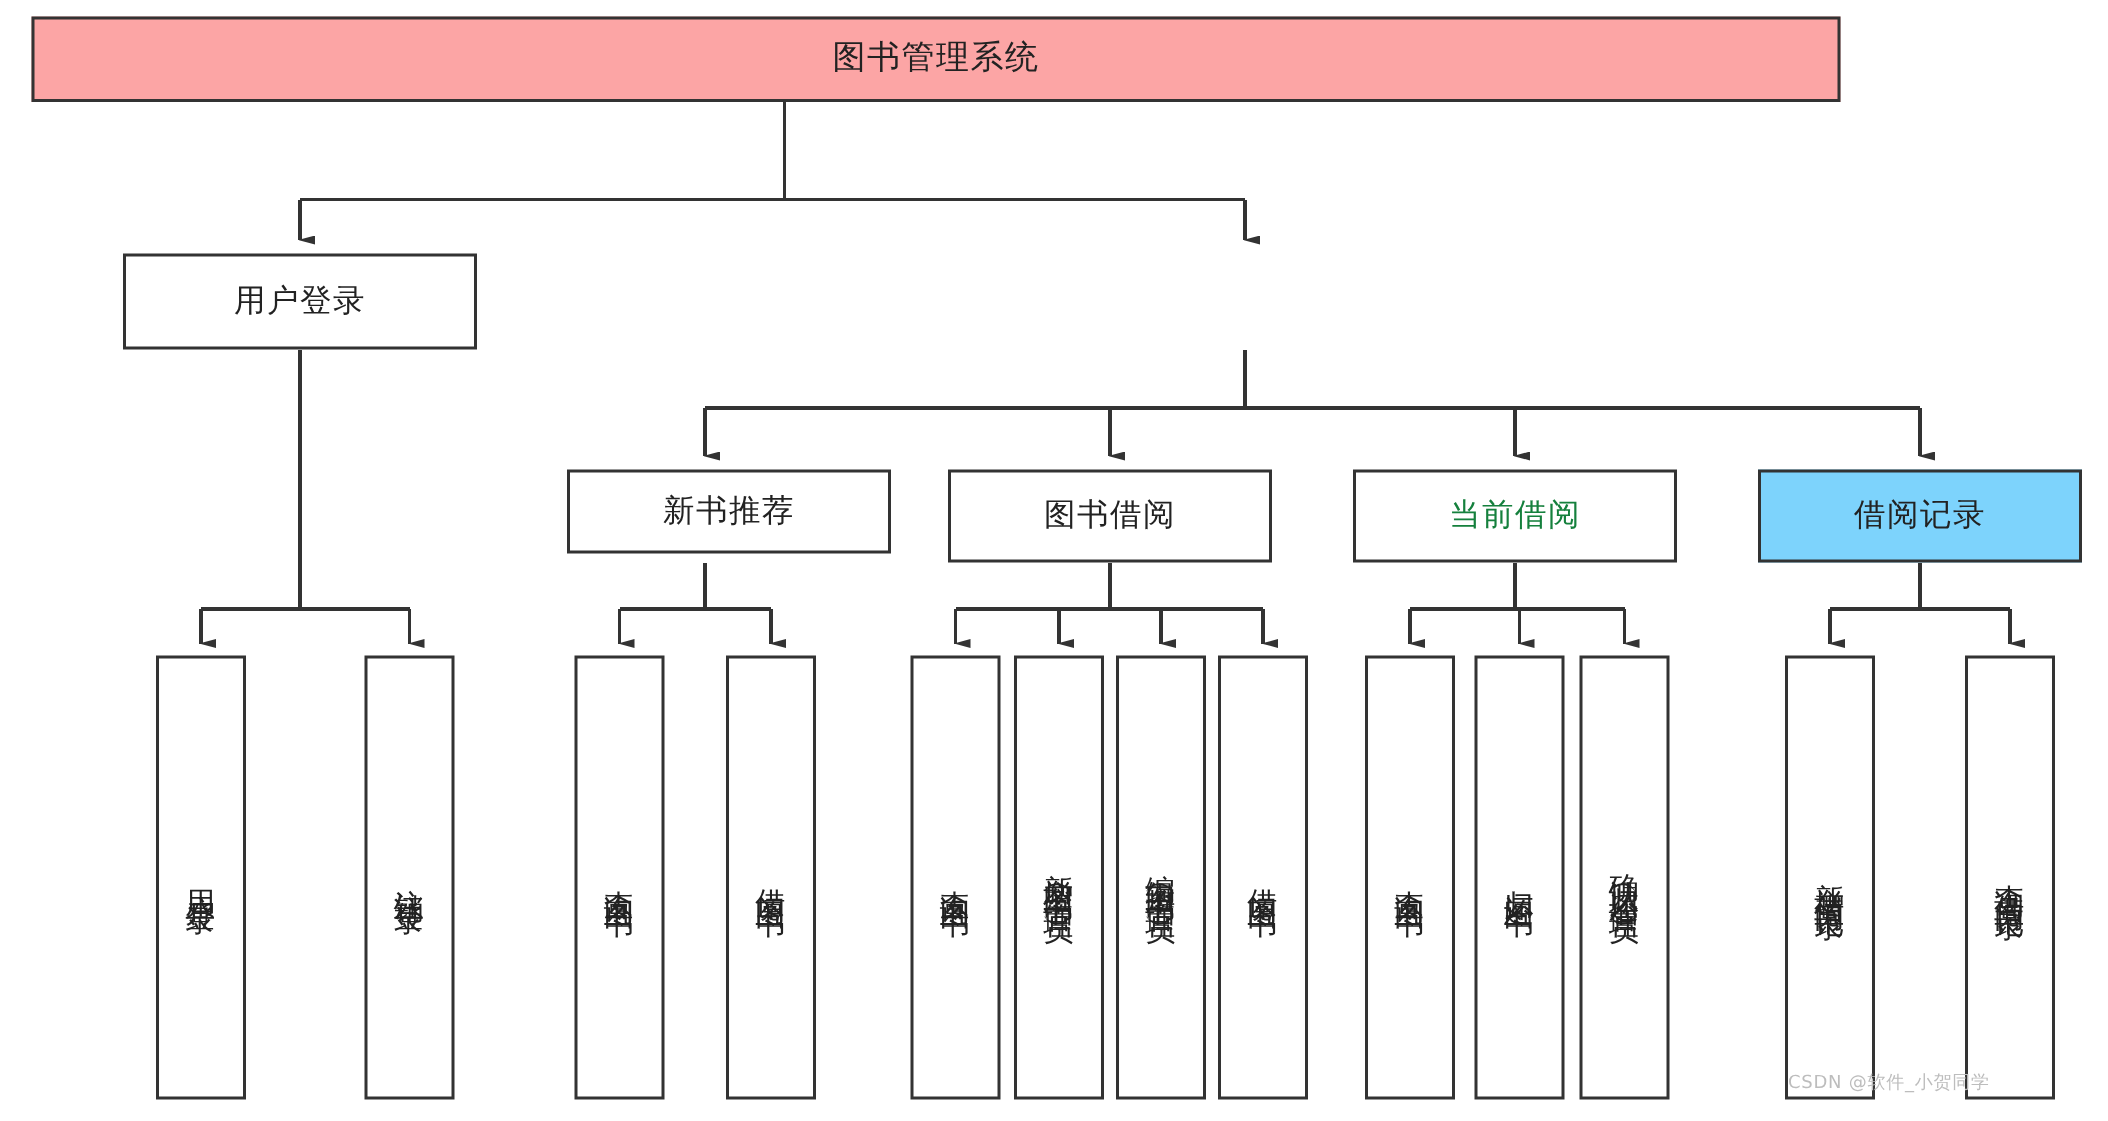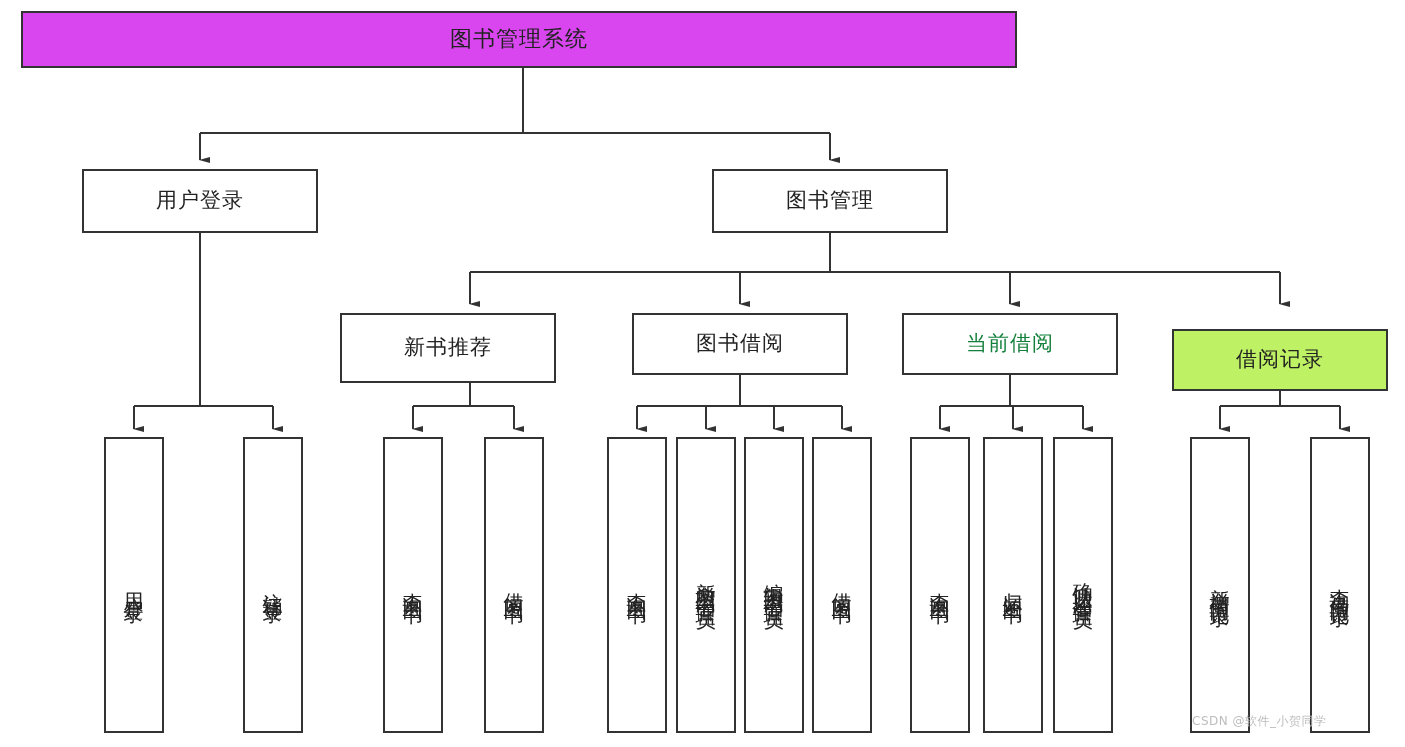--- a/index.html
+++ b/index.html
@@ -117,41 +117,38 @@
       <path d="M1013,406 L1013,429" marker-end="url(#arrow)"></path>
       <path d="M1083,406 L1083,429" marker-end="url(#arrow)"></path>
 
       <path d="M1280,375 L1280,406"></path>
       <path d="M1220,406 L1340,406"></path>
       <path d="M1220,406 L1220,429" marker-end="url(#arrow)"></path>
       <path d="M1340,406 L1340,429" marker-end="url(#arrow)"></path>
     </g>
   </svg>
 
-  <div class="node node-h root" style="left: 21px; top: 11px; width: 996px; height: 57px; border-color: rgb(51, 51, 51); color: rgb(34, 34, 34); background: #d946ef;">
+  <div class="node node-h root" style="left: 21px; top: 11px; width: 1206px; height: 57px; border-color: rgb(51, 51, 51); color: rgb(34, 34, 34); background: #fca5a5;">
     <span>图书管理系统</span>
   </div>
 
   <div class="node node-h" style="left: 82px; top: 169px; width: 236px; height: 64px; border-color: rgb(51, 51, 51); color: rgb(34, 34, 34); background: rgb(255, 255, 255);">
     <span>用户登录</span>
   </div>
-  <div class="node node-h" style="left: 712px; top: 169px; width: 236px; height: 64px; border-color: rgb(51, 51, 51); color: rgb(34, 34, 34); background: rgb(255, 255, 255);">
-    <span>图书管理</span>
-  </div>
 
-  <div class="node node-h" style="left: 340px; top: 313px; width: 216px; height: 70px; border-color: rgb(51, 51, 51); color: rgb(34, 34, 34); background: rgb(255, 255, 255); text-align: right;">
+  <div class="node node-h" style="left: 378px; top: 313px; width: 216px; height: 56px; border-color: rgb(51, 51, 51); color: rgb(34, 34, 34); background: rgb(255, 255, 255); text-align: right;">
     <span>新书推荐</span>
   </div>
   <div class="node node-h" style="left: 632px; top: 313px; width: 216px; height: 62px; border-color: rgb(51, 51, 51); color: rgb(34, 34, 34); background: rgb(255, 255, 255);">
     <span>图书借阅</span>
   </div>
   <div class="node node-h" style="left: 902px; top: 313px; width: 216px; height: 62px; border-color: rgb(51, 51, 51); color: #15803d; background: rgb(255, 255, 255);">
     <span>当前借阅</span>
   </div>
-  <div class="node node-h" style="left: 1172px; top: 313px; width: 216px; height: 62px; border-color: rgb(51, 51, 51); color: rgb(34, 34, 34); background: #bef264; margin-top: 16px;">
+  <div class="node node-h" style="left: 1172px; top: 313px; width: 216px; height: 62px; border-color: rgb(51, 51, 51); color: rgb(34, 34, 34); background: #7dd3fc;">
     <span>借阅记录</span>
   </div>
 
   <div class="node node-v" style="left: 104px; top: 437px; width: 60px; height: 296px; border-color: rgb(51, 51, 51); color: rgb(34, 34, 34); background: rgb(255, 255, 255);">
     <span class="vlabel">用户登录</span>
   </div>
   <div class="node node-v" style="left: 243px; top: 437px; width: 60px; height: 296px; border-color: rgb(51, 51, 51); color: rgb(34, 34, 34); background: rgb(255, 255, 255);">
     <span class="vlabel">注销登录</span>
   </div>
   <div class="node node-v" style="left: 383px; top: 437px; width: 60px; height: 296px; border-color: rgb(51, 51, 51); color: rgb(34, 34, 34); background: rgb(255, 255, 255);">

